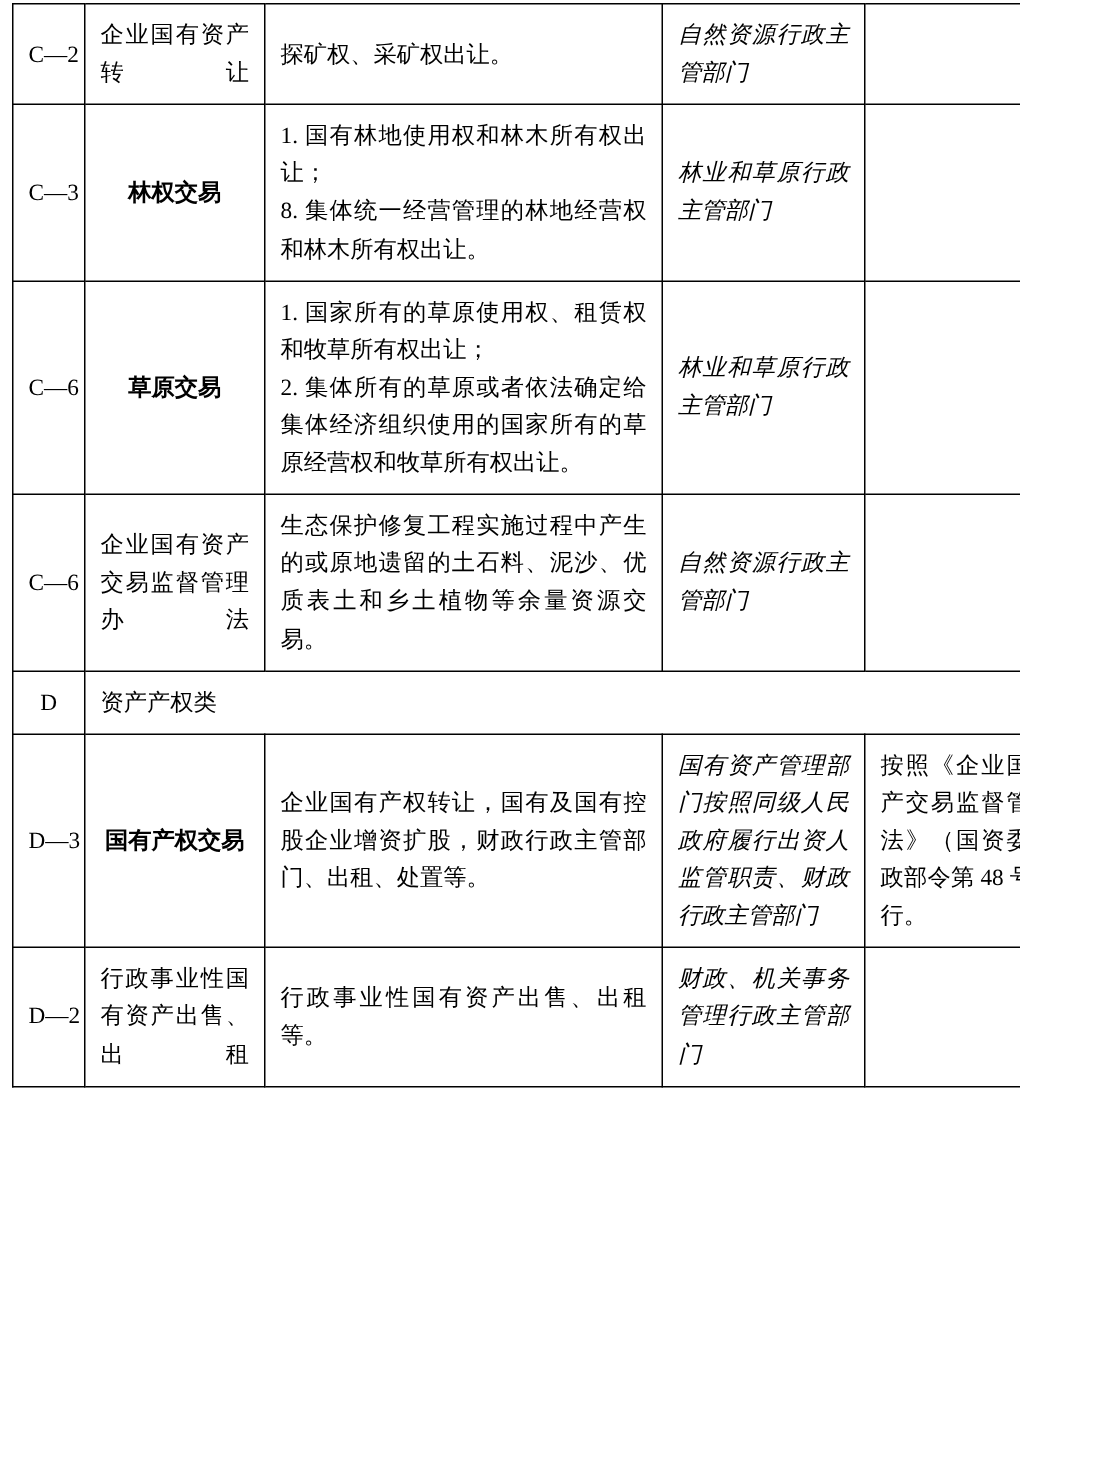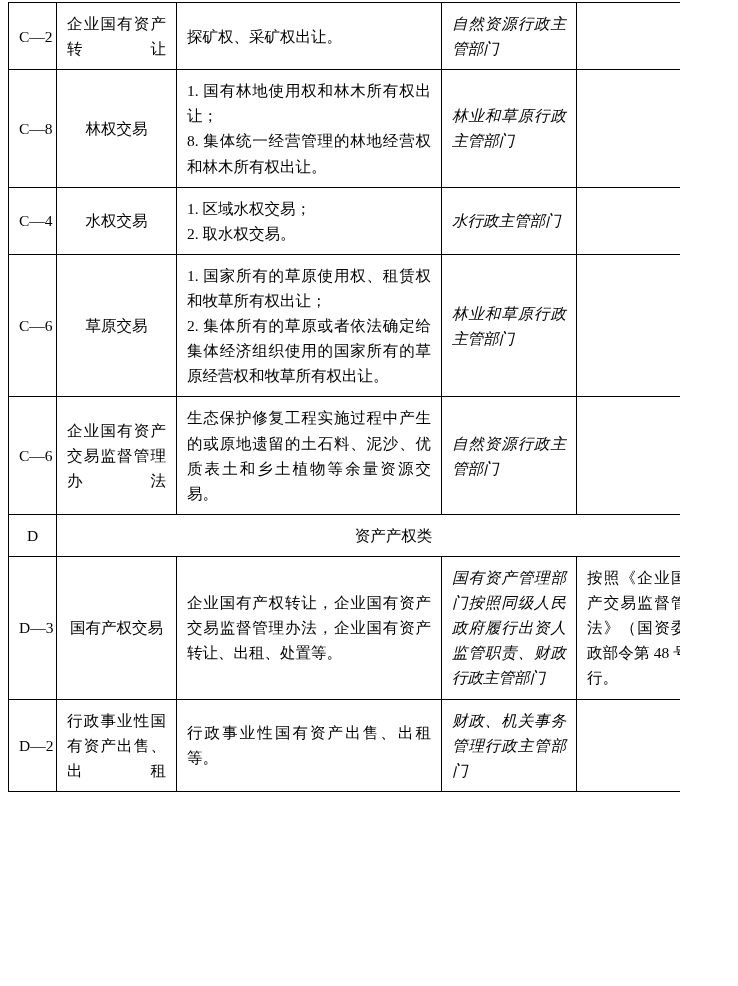--- a/index.html
+++ b/index.html
@@ -48,38 +48,39 @@
   }
   td.name {
     text-align: justify;
     text-align-last: justify;
     padding-left: 12px;
     padding-right: 12px;
   }
   td.name.center {
     text-align: center;
     text-align-last: center;
+    font-weight: bold;
   }
   td.desc {
     text-align: justify;
     text-align-last: left;
     margin-left: 28px;
   }
   td.dept {
     text-align: justify;
     text-align-last: left;
     font-style: italic;
   }
   td.note {
     text-align: justify;
     text-align-last: left;
   }
   td.empty { padding: 0; }
   td.category {
-    text-align: center;
+    text-align: left;
     padding: 10px;
   }
   .lines p {
     margin: 0;
   }
   .list-item {
     margin: 0;
     text-indent: 0;
   }
 </style>
@@ -101,40 +102,30 @@
         <td class="code">C—2</td>
         <td class="name">企业国有资产转让</td>
         <td class="desc lines">
           <p class="list-item">探矿权、采矿权出让。</p>
         </td>
         <td class="dept">自然资源行政主管部门</td>
         <td class="note empty"></td>
       </tr>
 
       <tr>
-        <td class="code">C—8</td>
+        <td class="code">C—3</td>
         <td class="name center">林权交易</td>
         <td class="desc lines">
           <p class="list-item">1. 国有林地使用权和林木所有权出让；</p>
           <p class="list-item">8. 集体统一经营管理的林地经营权和林木所有权出让。</p>
         </td>
         <td class="dept">林业和草原行政主管部门</td>
         <td class="note empty"></td>
       </tr>
 
-      <tr>
-        <td class="code">C—4</td>
-        <td class="name center">水权交易</td>
-        <td class="desc lines">
-          <p class="list-item">1. 区域水权交易；</p>
-          <p class="list-item">2. 取水权交易。</p>
-        </td>
-        <td class="dept">水行政主管部门</td>
-        <td class="note empty"></td>
-      </tr>
 
       <tr>
         <td class="code">C—6</td>
         <td class="name center">草原交易</td>
         <td class="desc lines">
           <p class="list-item">1. 国家所有的草原使用权、租赁权和牧草所有权出让；</p>
           <p class="list-item">2. 集体所有的草原或者依法确定给集体经济组织使用的国家所有的草原经营权和牧草所有权出让。</p>
         </td>
         <td class="dept">林业和草原行政主管部门</td>
         <td class="note empty"></td>
@@ -152,21 +143,21 @@
 
       <tr>
         <td class="code">D</td>
         <td class="category" colspan="4">资产产权类</td>
       </tr>
 
       <tr>
         <td class="code">D—3</td>
         <td class="name center">国有产权交易</td>
         <td class="desc lines">
-          <p class="list-item">企业国有产权转让，企业国有资产交易监督管理办法，企业国有资产转让、出租、处置等。</p>
+          <p class="list-item">企业国有产权转让，国有及国有控股企业增资扩股，财政行政主管部门、出租、处置等。</p>
         </td>
         <td class="dept">国有资产管理部门按照同级人民政府履行出资人监管职责、财政行政主管部门</td>
         <td class="note">按照《企业国有资产交易监督管理办法》（国资委、财政部令第 48 号）执行。</td>
       </tr>
 
       <tr>
         <td class="code">D—2</td>
         <td class="name">行政事业性国有资产出售、出租</td>
         <td class="desc lines">
           <p class="list-item">行政事业性国有资产出售、出租等。</p>

